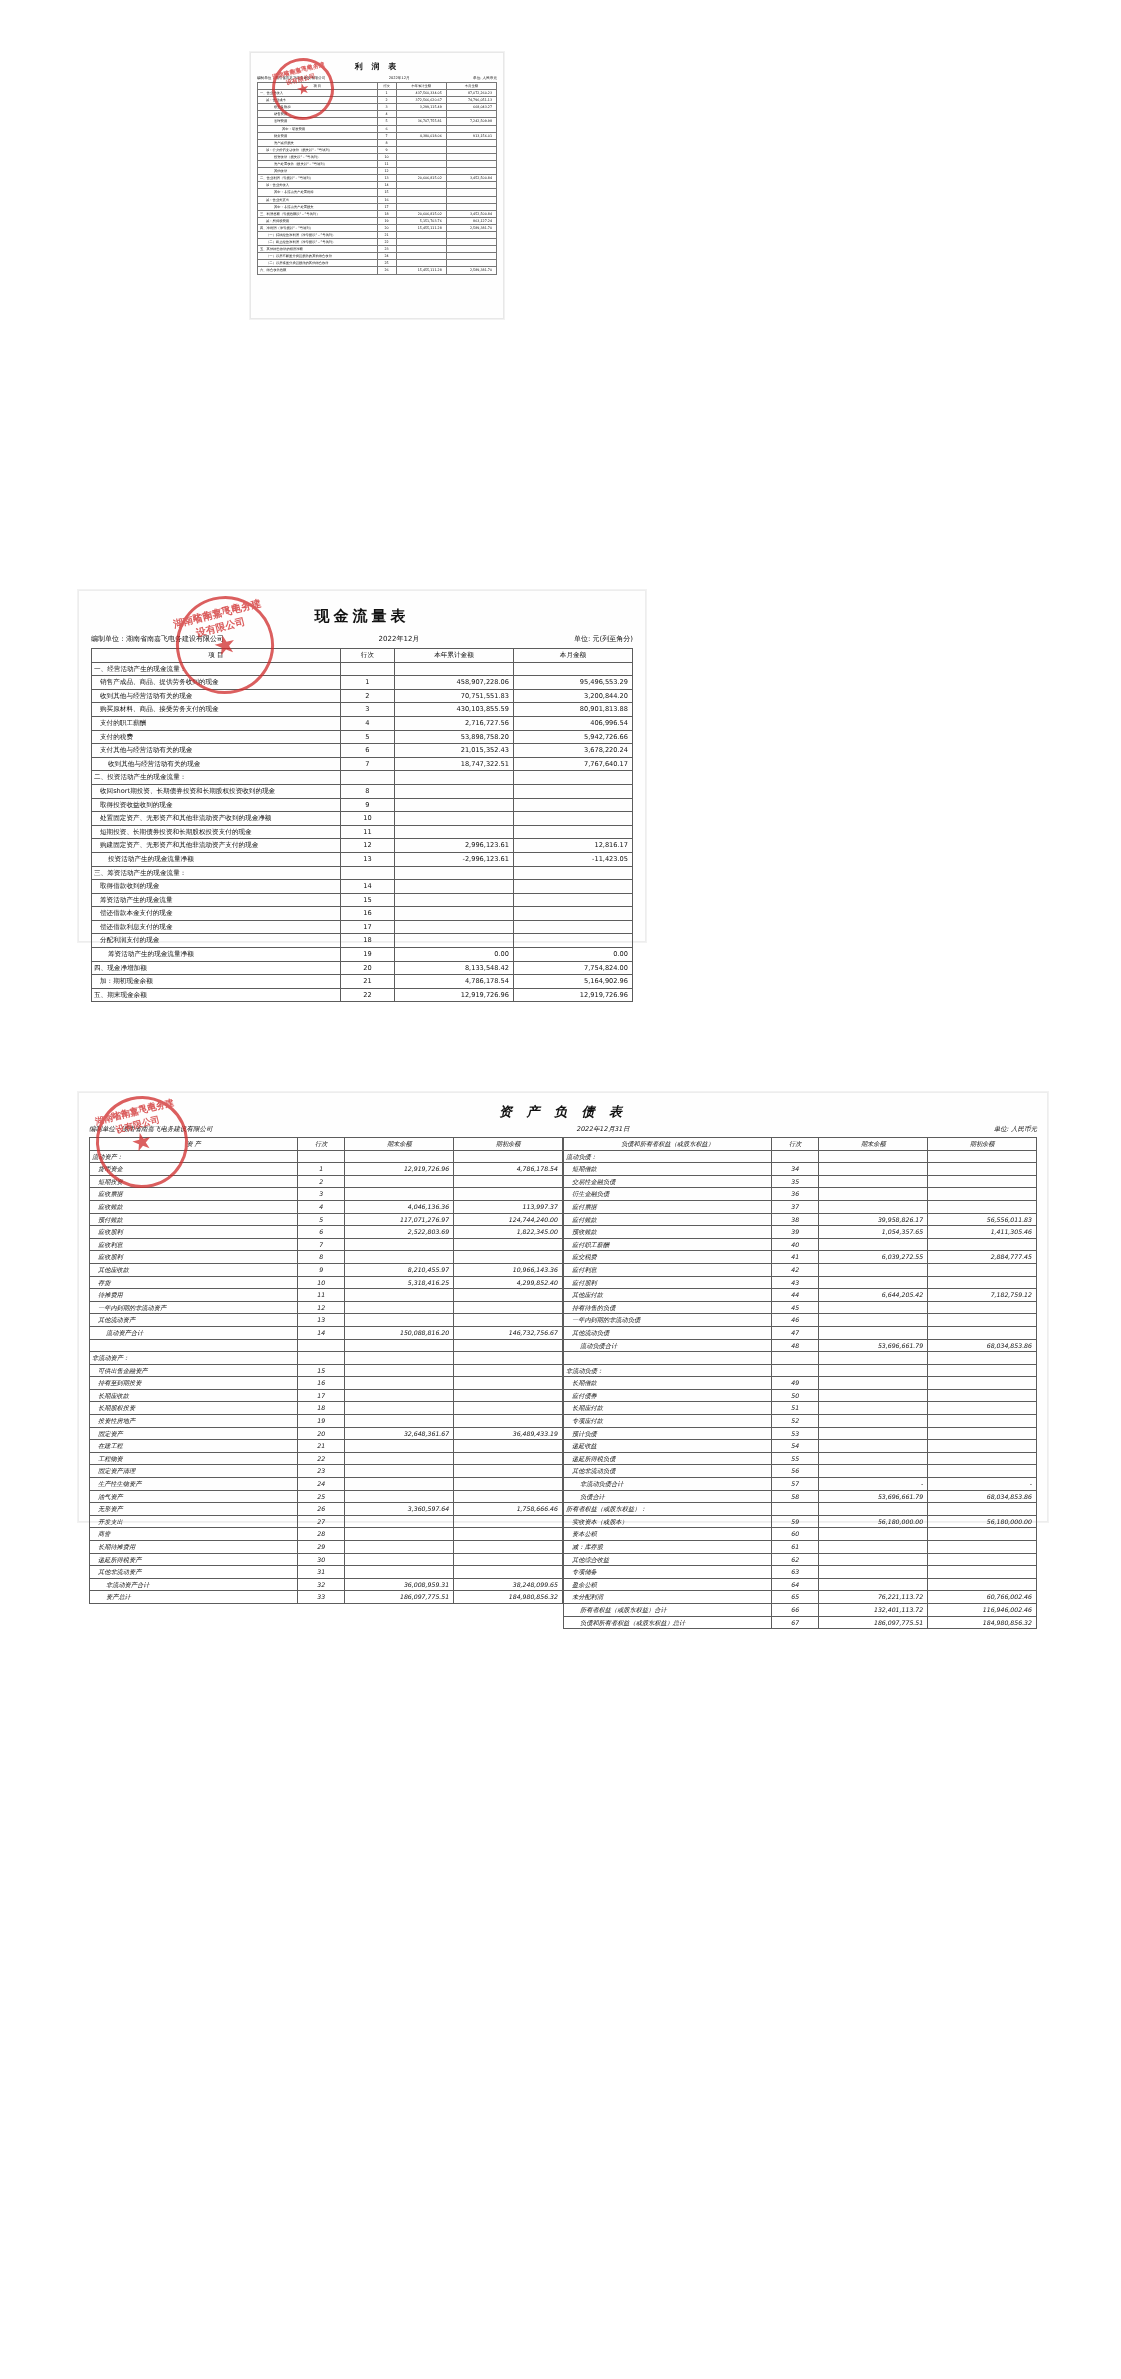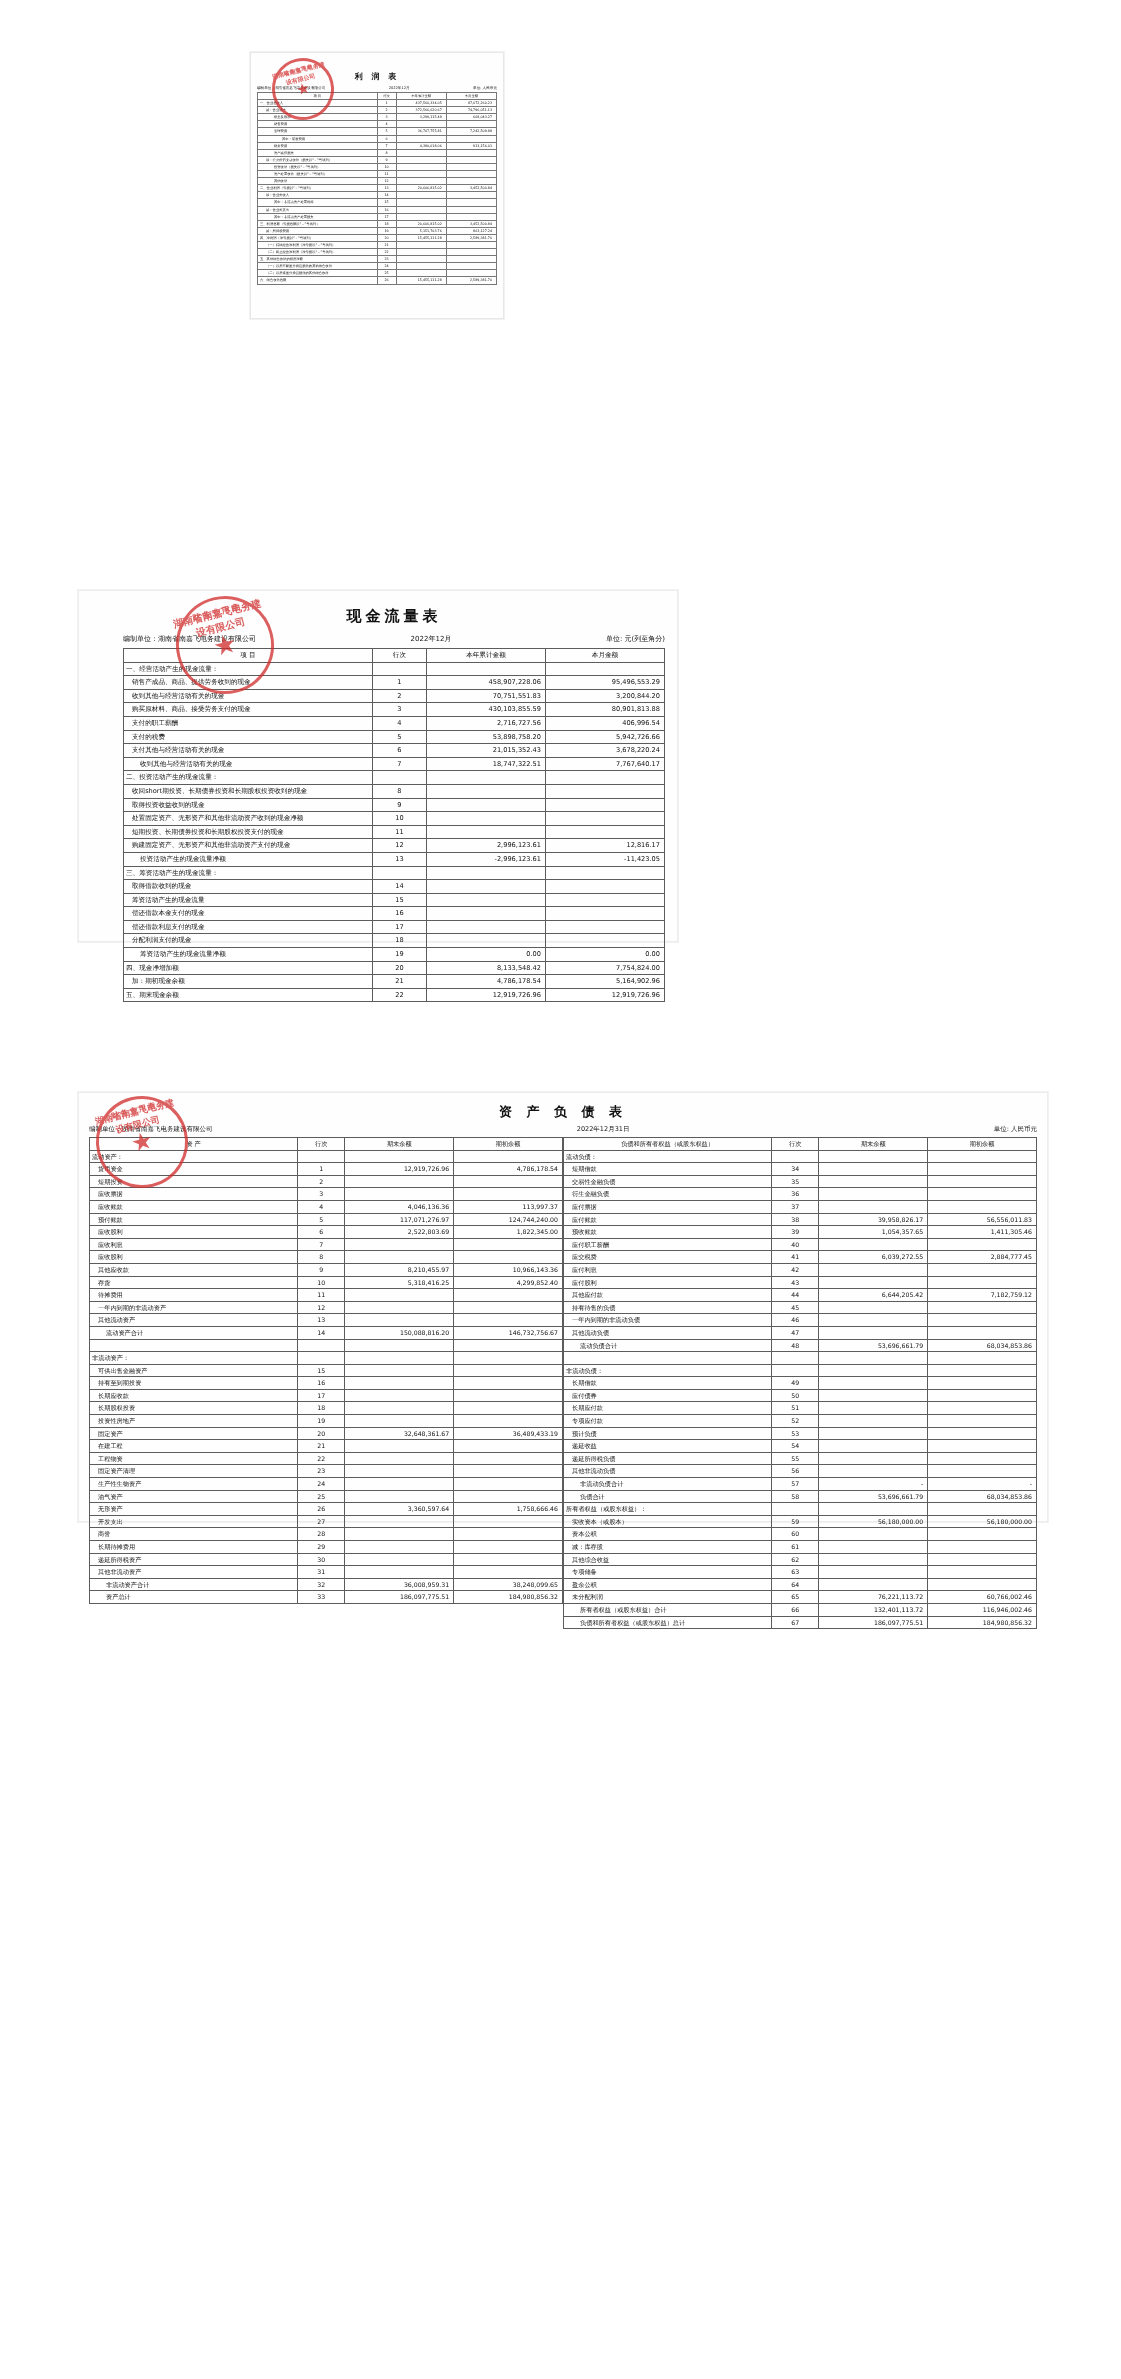--- a/index.html
+++ b/index.html
@@ -13,40 +13,40 @@
   .ctr{text-align:center;}
   .lbl{text-align:left;}
   .ind1{padding-left:8px;}
   .ind2{padding-left:16px;}
   .ind3{padding-left:24px;}
   .stamp{position:absolute;border:3px solid #d02a2a;border-radius:50%;color:#d02a2a;opacity:.75;transform:rotate(-14deg);}
   .stamp .star{position:absolute;left:50%;top:50%;transform:translate(-50%,-50%);color:#d02a2a;}
   .stamp .arc{position:absolute;left:0;right:0;text-align:center;font-weight:bold;}
   
   #sheet1{left:250px;top:52px;width:252px;height:265px;border:1px solid #e8e8e8;}
-  #sheet1 .doc-title{font-size:8px;letter-spacing:3px;margin-top:18px;}
+  #sheet1 .doc-title{font-size:8px;letter-spacing:3px;margin-top:8px;}
   #sheet1 .meta{font-size:3.6px;margin:4px 6px 2px 6px;}
   #sheet1 table{font-size:3.3px;}
   #sheet1 td{height:6.1px;line-height:6.1px;border-color:#777;}
   #stamp1{left:272px;top:58px;width:56px;height:56px;}
   #stamp1 .arc{font-size:6px;top:5px;}
   #stamp1 .arc2{font-size:5px;bottom:6px;letter-spacing:1px;}
   #stamp1 .star{font-size:15px;}
   
-  #sheet2{left:78px;top:590px;width:566px;height:350px;border:1px solid #ededed;padding-left:32px;}
+  #sheet2{left:78px;top:590px;width:566px;height:350px;border:1px solid #ededed;}
   #sheet2 .doc-title{font-size:15px;letter-spacing:4px;margin-top:16px;}
   #sheet2 .meta{font-size:7px;margin:8px 12px 4px 12px;}
   #sheet2 table{font-size:6.6px;}
   #sheet2 td{height:12.6px;line-height:12.6px;}
   #stamp2{left:176px;top:596px;width:92px;height:92px;}
   #stamp2 .arc{font-size:10px;top:7px;}
   #stamp2 .arc2{font-size:8px;bottom:9px;letter-spacing:2px;}
   #stamp2 .star{font-size:26px;}
   
-  #sheet3{left:78px;top:1092px;width:968px;height:428px;border:1px solid #ededed;}
+  #sheet3{left:78px;top:1092px;width:968px;height:428px;border:1px solid #ededed;font-style:italic;}
   #sheet3 .doc-title{font-size:13px;letter-spacing:5px;margin-top:10px;}
   #sheet3 .meta{font-size:6.5px;margin:4px 10px 3px 10px;}
   #sheet3 table{font-size:6.2px;}
   #sheet3 td{height:11.6px;line-height:11.6px;}
   #stamp3{left:96px;top:1096px;width:86px;height:86px;}
   #stamp3 .arc{font-size:9px;top:6px;}
   #stamp3 .arc2{font-size:7.5px;bottom:8px;letter-spacing:2px;}
   #stamp3 .star{font-size:24px;}
   .split{display:flex;}
   .split > div{width:50%;}

